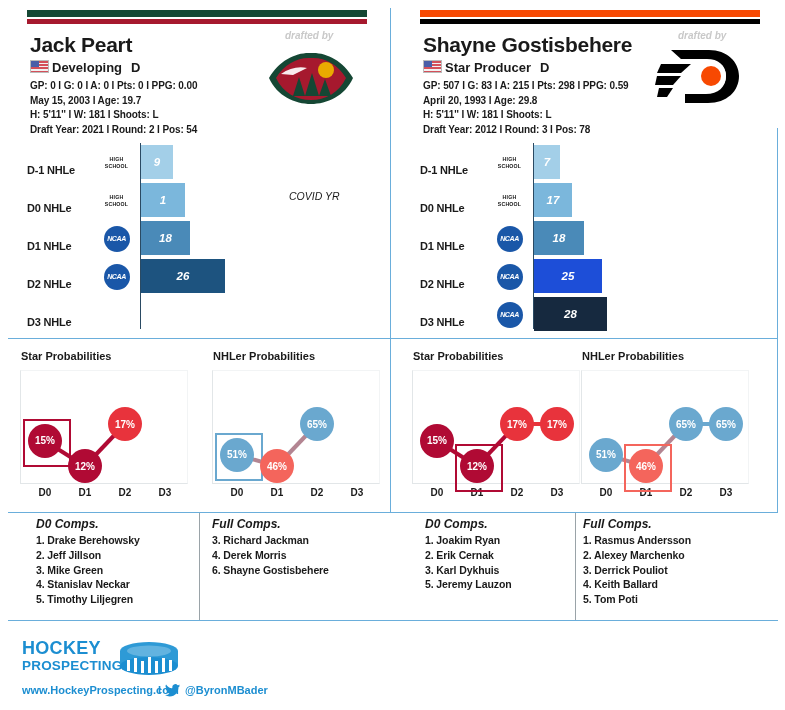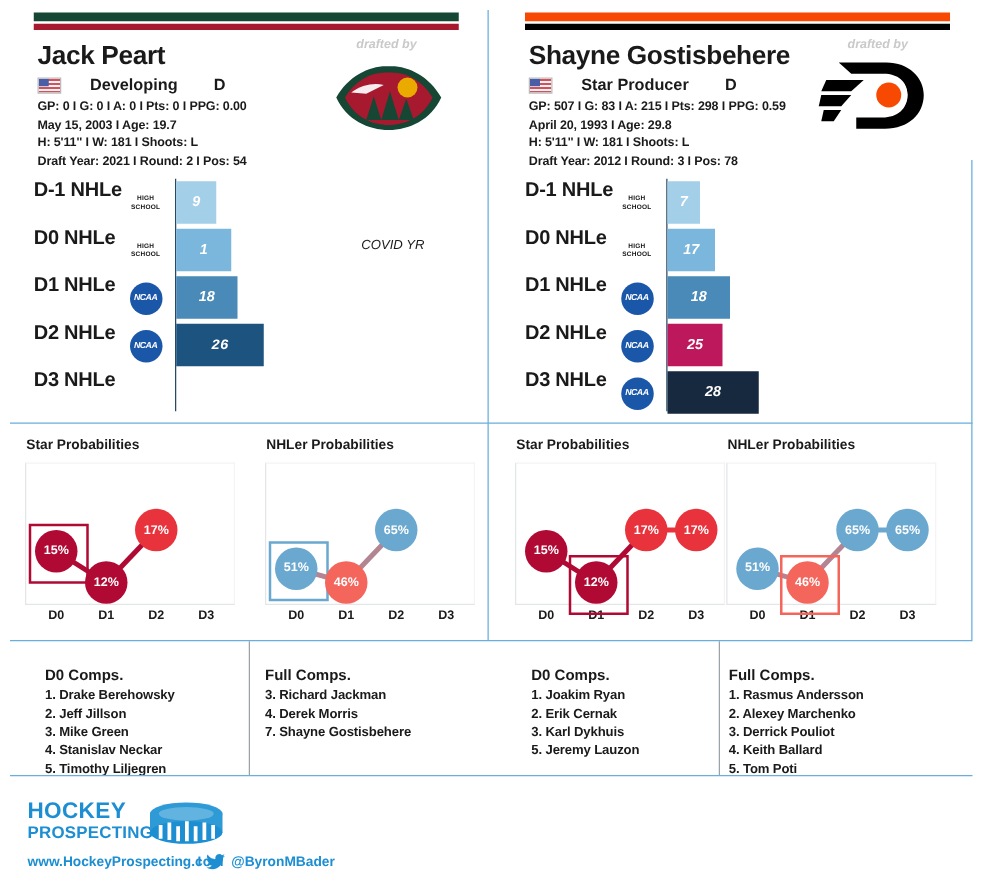--- a/index.html
+++ b/index.html
@@ -13,37 +13,37 @@
   .panel-right{left:393px;}
 
   
   .teambars{position:absolute;left:27px;top:10px;width:340px;}
   .teambar{height:7px;width:100%;}
   .teambar.thin{height:5px;margin-top:2px;}
 
   
   .hdr{position:absolute;left:30px;top:32px;width:330px;}
   .pname{font-size:21px;font-weight:bold;letter-spacing:-0.3px;line-height:25px;margin:0 0 3px 0;}
-  .statusrow{display:flex;align-items:flex-end;gap:23px;margin:0 0 4px 0;}
+  .statusrow{display:flex;align-items:flex-start;gap:3px;margin:0 0 4px 0;}
   .flag{width:17px;height:11px;position:relative;display:inline-block;overflow:hidden;border:0.5px solid #bbb;}
   .flag .stripes{position:absolute;inset:0;
     background:repeating-linear-gradient(to bottom,#d4505a 0,#d4505a 1.6px,#f2f2f2 1.6px,#f2f2f2 3.2px);}
   .flag .canton{position:absolute;left:0;top:0;width:7.5px;height:6px;background:#4a5ea8;}
   .statustxt{font-size:13px;font-weight:bold;}
   .posttxt{font-size:13px;font-weight:bold;margin-left:6px;}
   .statline{font-size:10px;font-weight:bold;line-height:14.5px;letter-spacing:-0.1px;}
 
   
   .draftedby{position:absolute;font-size:10px;font-style:italic;font-weight:bold;color:#c9c9c9;}
   .logo-wrap{position:absolute;width:96px;height:66px;}
 
   
   .nhle-area{position:absolute;left:0;top:143px;width:392px;height:192px;}
   .nhle-row{position:absolute;left:0;width:392px;height:38px;}
-  .nhle-label{position:absolute;left:27px;top:1px;font-size:16px;font-weight:bold;letter-spacing:-0.2px;}
+  .nhle-label{position:absolute;left:27px;top:21px;font-size:11px;font-weight:bold;letter-spacing:-0.2px;}
   .lg{position:absolute;left:101px;top:4px;width:31px;height:31px;
       display:flex;align-items:center;justify-content:center;}
   .lg-hs{font-size:5.2px;font-weight:bold;line-height:6.2px;text-align:center;color:#111;letter-spacing:0.2px;}
   .lg-ncaa{width:26px;height:26px;border-radius:50%;background:#1a57a8;
       display:flex;align-items:center;justify-content:center;}
   .lg-ncaa span{color:#fff;font-size:7px;font-weight:bold;font-style:italic;letter-spacing:-0.4px;}
   .bar{position:absolute;top:2px;height:34px;display:flex;align-items:center;}
   .bar .bval{color:#fff;font-size:11.5px;font-weight:bold;font-style:italic;
       width:100%;text-align:center;}
   .axis-v{position:absolute;left:140px;top:2px;width:1px;height:36px;background:#2a4a63;}
@@ -62,21 +62,21 @@
         border-top:1px solid #f2f4f5;border-right:1px solid #f2f4f5;background:#fff;}
   .node{position:absolute;width:34px;height:34px;border-radius:50%;
         display:flex;align-items:center;justify-content:center;
         color:#fff;font-size:10px;font-weight:bold;z-index:3;}
   .sq{position:absolute;width:44px;height:44px;border:2px solid;background:transparent;z-index:2;}
   .seg{position:absolute;height:4px;z-index:1;}
   .xtick{position:absolute;font-size:10px;font-weight:bold;text-align:center;width:40px;}
 
   
   .comps{position:absolute;width:186px;}
-  .comps-h{font-size:12px;font-weight:bold;margin:16px 0 2px 0;}
+  .comps-h{font-size:12px;font-weight:bold;margin:0 0 2px 0;font-style:italic;}
   .comps-i{font-size:10.5px;font-weight:bold;line-height:14.8px;letter-spacing:-0.1px;}
 
   
   .footer{position:absolute;left:0;top:622px;width:785px;height:88px;}
   .hp-logo{position:absolute;left:22px;top:17px;}
   .hp-l1{font-size:18px;font-weight:bold;color:#1c8ed1;letter-spacing:0.3px;line-height:19px;}
   .hp-l2{font-size:13.5px;font-weight:bold;color:#1c8ed1;letter-spacing:0.2px;line-height:15px;}
   .puck{position:absolute;left:118px;top:18px;width:62px;height:36px;}
   .hp-url{position:absolute;left:22px;top:62px;font-size:11px;font-weight:bold;color:#1c8ed1;}
   .tw{position:absolute;left:165px;top:61px;width:15px;height:13px;}
@@ -150,21 +150,21 @@
           <span class="bval">18</span>
         </div>
       </div>
       <div class="nhle-row" style="top: 114px;">
         <div class="nhle-label">D2 NHLe</div>
         <div class="lg">
           <div class="lg-ncaa">
             <span>NCAA</span>
           </div>
         </div>
-        <div class="bar" style="left: 141px; width: 70px; background: rgb(29, 83, 127); font-family: Liberation Mono, monospace;">
+        <div class="bar" style="left: 141px; width: 84px; background: rgb(29, 83, 127);">
           <span class="bval">26</span>
         </div>
       </div>
       <div class="nhle-row" style="top: 152px;">
         <div class="nhle-label">D3 NHLe</div>
       </div>
     </div>
 
   <div class="covid" style="left:289px;top:190px;">COVID YR</div>
 
@@ -207,21 +207,21 @@
         <div class="comps-i">3. Mike Green</div>
         <div class="comps-i">4. Stanislav Neckar</div>
         <div class="comps-i">5. Timothy Liljegren</div>
       </div>
   </div>
   <div class="comps" style="left:212px;top:517px;">
     <div class="comps-h">Full Comps.</div>
     <div id="comps-0-full">
         <div class="comps-i">3. Richard Jackman</div>
         <div class="comps-i">4. Derek Morris</div>
-        <div class="comps-i">7. Shayne Gostisbehere</div>
+        <div class="comps-i">6. Shayne Gostisbehere</div>
       </div>
   </div>
 </div>
 
 <div class="panel panel-right">
 
   <div class="teambars">
     <div class="teambar" id="tb-r-0" style="background: rgb(247, 73, 2);"></div>
     <div class="teambar thin" id="tb-r-1" style="background: rgb(0, 0, 0);"></div>
   </div>
@@ -288,21 +288,21 @@
           <span class="bval">18</span>
         </div>
       </div>
       <div class="nhle-row" style="top: 114px;">
         <div class="nhle-label">D2 NHLe</div>
         <div class="lg">
           <div class="lg-ncaa">
             <span>NCAA</span>
           </div>
         </div>
-        <div class="bar" style="left: 141px; width: 44px; background: #be185d;">
+        <div class="bar" style="left: 141px; width: 68px; background: #1d4ed8;">
           <span class="bval">25</span>
         </div>
       </div>
       <div class="nhle-row" style="top: 152px;">
         <div class="nhle-label">D3 NHLe</div>
         <div class="lg">
           <div class="lg-ncaa">
             <span>NCAA</span>
           </div>
         </div>

